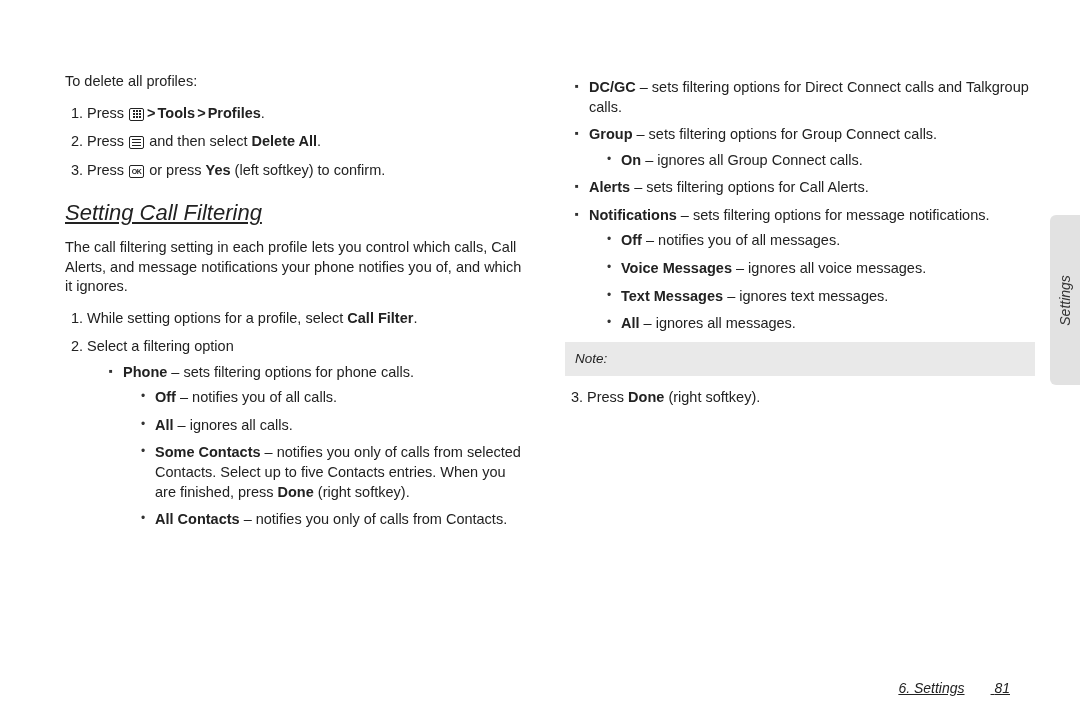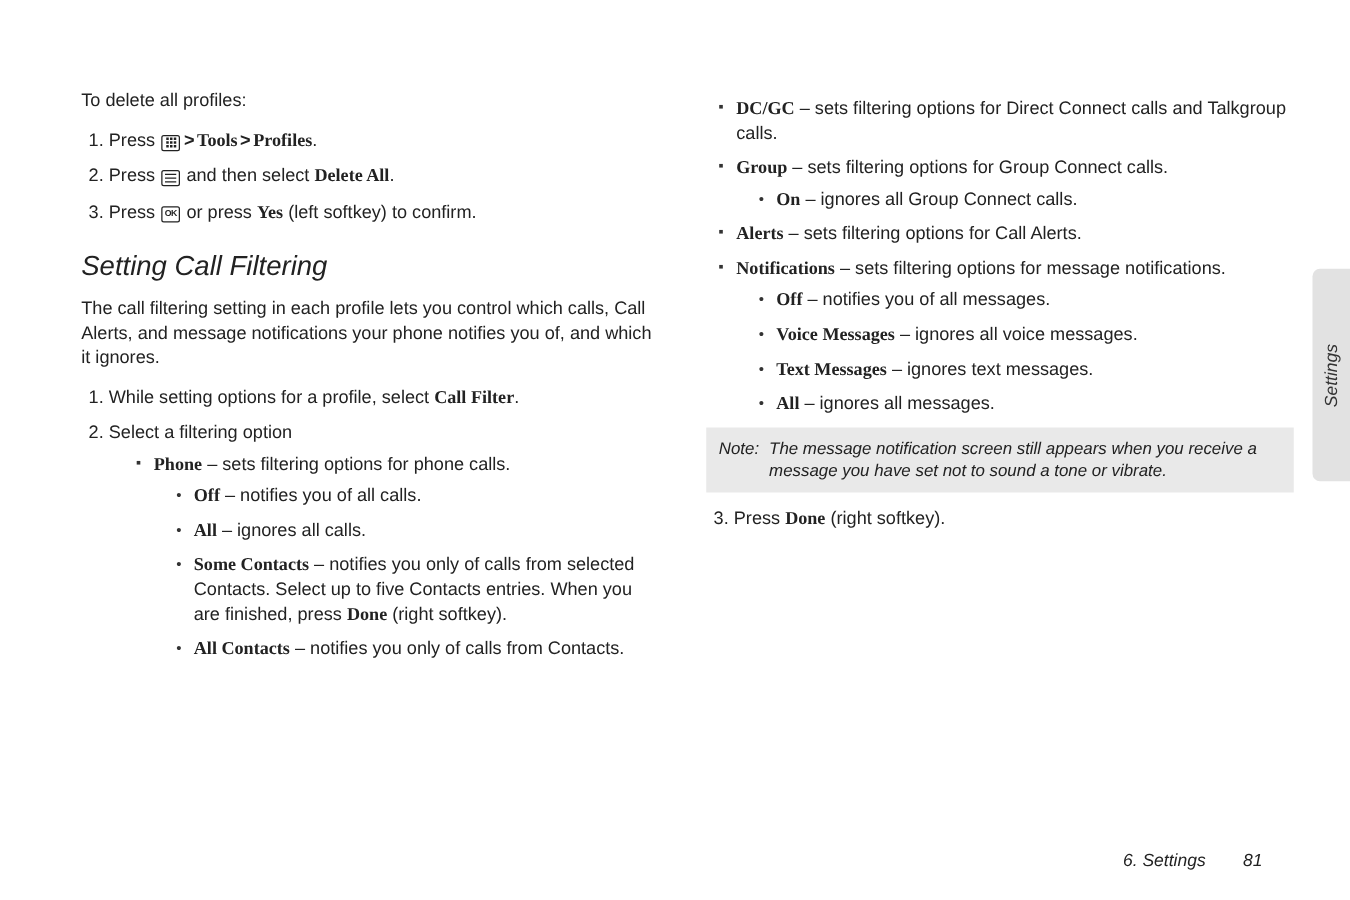--- a/index.html
+++ b/index.html
@@ -24,20 +24,21 @@
       margin-top: 42px;
     }
     .col-left { flex: 0 0 460px; }
     .col-right { flex: 0 0 470px; }
     .para { margin-bottom: 12px; }
     .heading-italic {
       font-style: italic;
       font-size: 22px;
       font-weight: 400;
       margin: 18px 0 10px 0;
+      text-decoration: underline;
     }
     ol.num-list {
       list-style: decimal;
       padding-left: 22px;
     }
     ol.num-list > li { margin-bottom: 9px; }
     ul.sq-list {
       list-style: none;
       padding-left: 22px;
       margin-top: 6px;
@@ -66,21 +67,21 @@
       margin-bottom: 8px;
     }
     ul.dot-list > li::before {
       content: "•";
       position: absolute;
       left: 0;
       top: 0;
       font-size: 12px;
       color: #333;
     }
-    .b { font-weight: bold; font-family: Liberation Serif, serif; }
+    .b { font-weight: bold; }
     .icon-key {
       display: inline-flex;
       align-items: center;
       justify-content: center;
       width: 15px;
       height: 13px;
       border: 1.3px solid #222;
       border-radius: 2px;
       font-size: 8px;
       line-height: 1;
@@ -103,20 +104,21 @@
     .icon-ok { font-size: 7px; font-weight: bold; letter-spacing: -0.5px; }
     .gt { font-weight: bold; margin: 0 2px; }
     .note-box {
       background: #e9e9e9;
       padding: 8px 10px;
       margin: 6px 0 12px 0;
       font-style: italic;
       font-size: 13.5px;
       display: flex;
       gap: 8px;
+      flex-direction: column;
     }
     .note-label { flex: 0 0 auto; }
     .side-tab {
       position: absolute;
       right: 0;
       top: 215px;
       width: 30px;
       height: 170px;
       background: #e2e2e2;
       border-radius: 6px 0 0 6px;
@@ -129,20 +131,21 @@
       font-style: italic;
       font-size: 14px;
       color: #333;
       white-space: nowrap;
     }
     .footer {
       position: absolute;
       bottom: 22px;
       right: 70px;
       font-size: 14px;
+      text-decoration: underline;
     }
     .footer .section { font-style: italic; margin-right: 26px; }
     .footer .page-num { font-style: italic; }
   </style>
 </head>
 <body>
 
 <div class="page">
 
   <div class="col col-left">
@@ -238,21 +241,20 @@
           <li><span class="b">Off</span> <span>– notifies you of all messages.</span></li>
           <li><span class="b">Voice Messages</span> <span>– ignores all voice messages.</span></li>
           <li><span class="b">Text Messages</span> <span>– ignores text messages.</span></li>
           <li><span class="b">All</span> <span>– ignores all messages.</span></li>
         </ul>
       </li>
     </ul>
 
     <div class="note-box">
       <span class="note-label">Note:</span>
-      <span>The message notification screen still appears when you receive a message you have set not to sound a tone or vibrate.</span>
     </div>
 
     <ol class="num-list" start="3">
       <li>
         <span>Press</span>
         <span class="b">Done</span>
         <span>(right softkey).</span>
       </li>
     </ol>
   </div>

